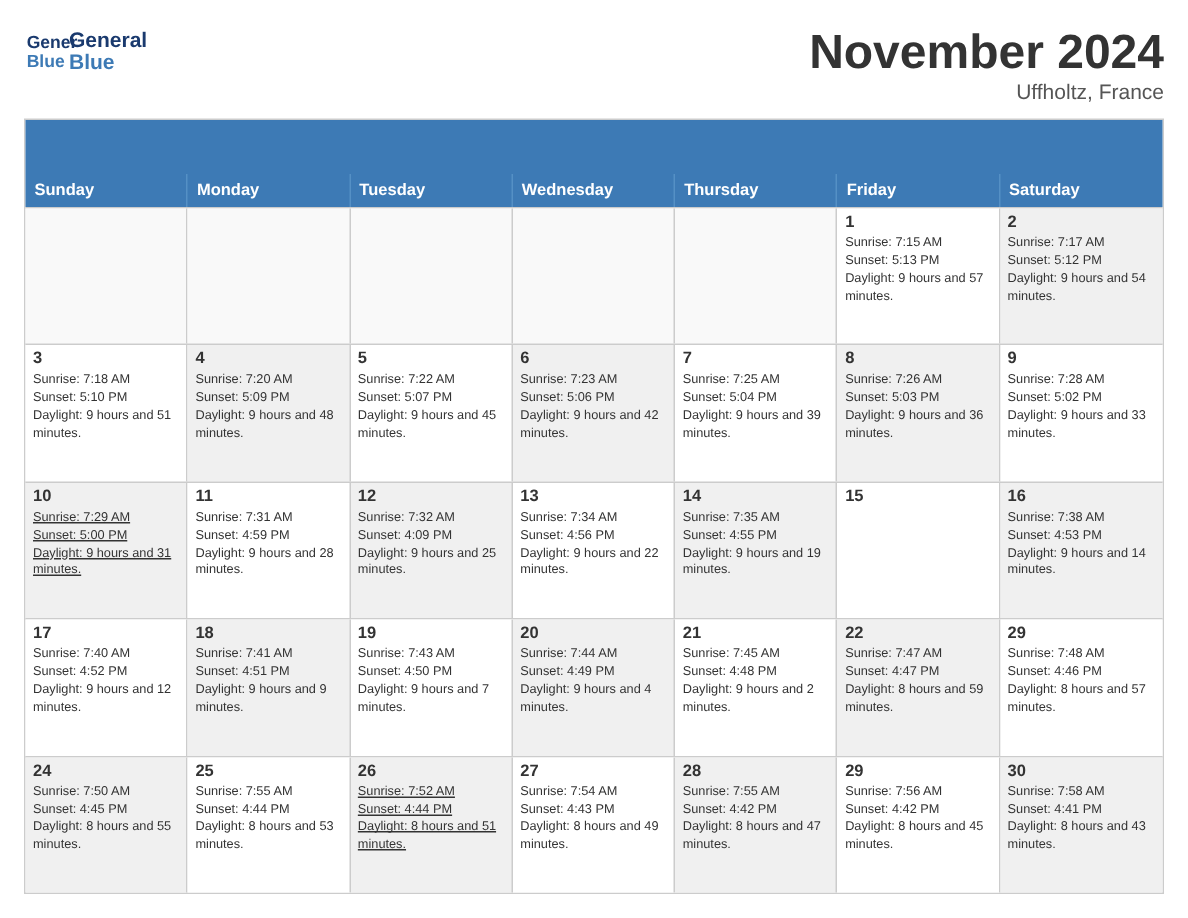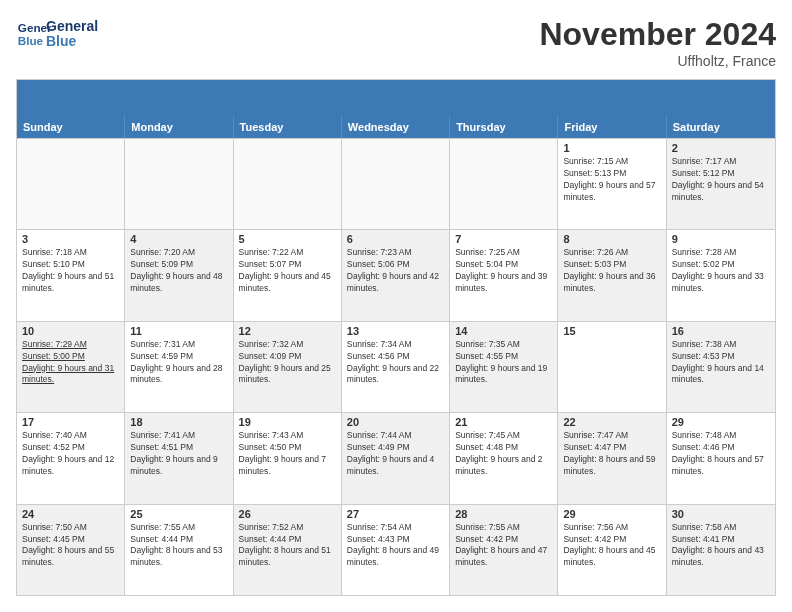--- a/index.html
+++ b/index.html
@@ -289,21 +289,21 @@
 Daylight: 8 hours and 55 minutes.</div>
           </div>
           <div class="cal-cell">
             <span class="day-num">25</span>
             <div class="day-info" style="white-space: pre-line;">Sunrise: 7:55 AM
 Sunset: 4:44 PM
 Daylight: 8 hours and 53 minutes.</div>
           </div>
           <div class="cal-cell shaded">
             <span class="day-num">26</span>
-            <div class="day-info" style="white-space: pre-line;">Sunrise: 7:52 AM
+            <div class="day-info" style="white-space: pre-line; text-decoration: underline;">Sunrise: 7:52 AM
 Sunset: 4:44 PM
 Daylight: 8 hours and 51 minutes.</div>
           </div>
           <div class="cal-cell">
             <span class="day-num">27</span>
             <div class="day-info" style="white-space: pre-line;">Sunrise: 7:54 AM
 Sunset: 4:43 PM
 Daylight: 8 hours and 49 minutes.</div>
           </div>
           <div class="cal-cell shaded">

